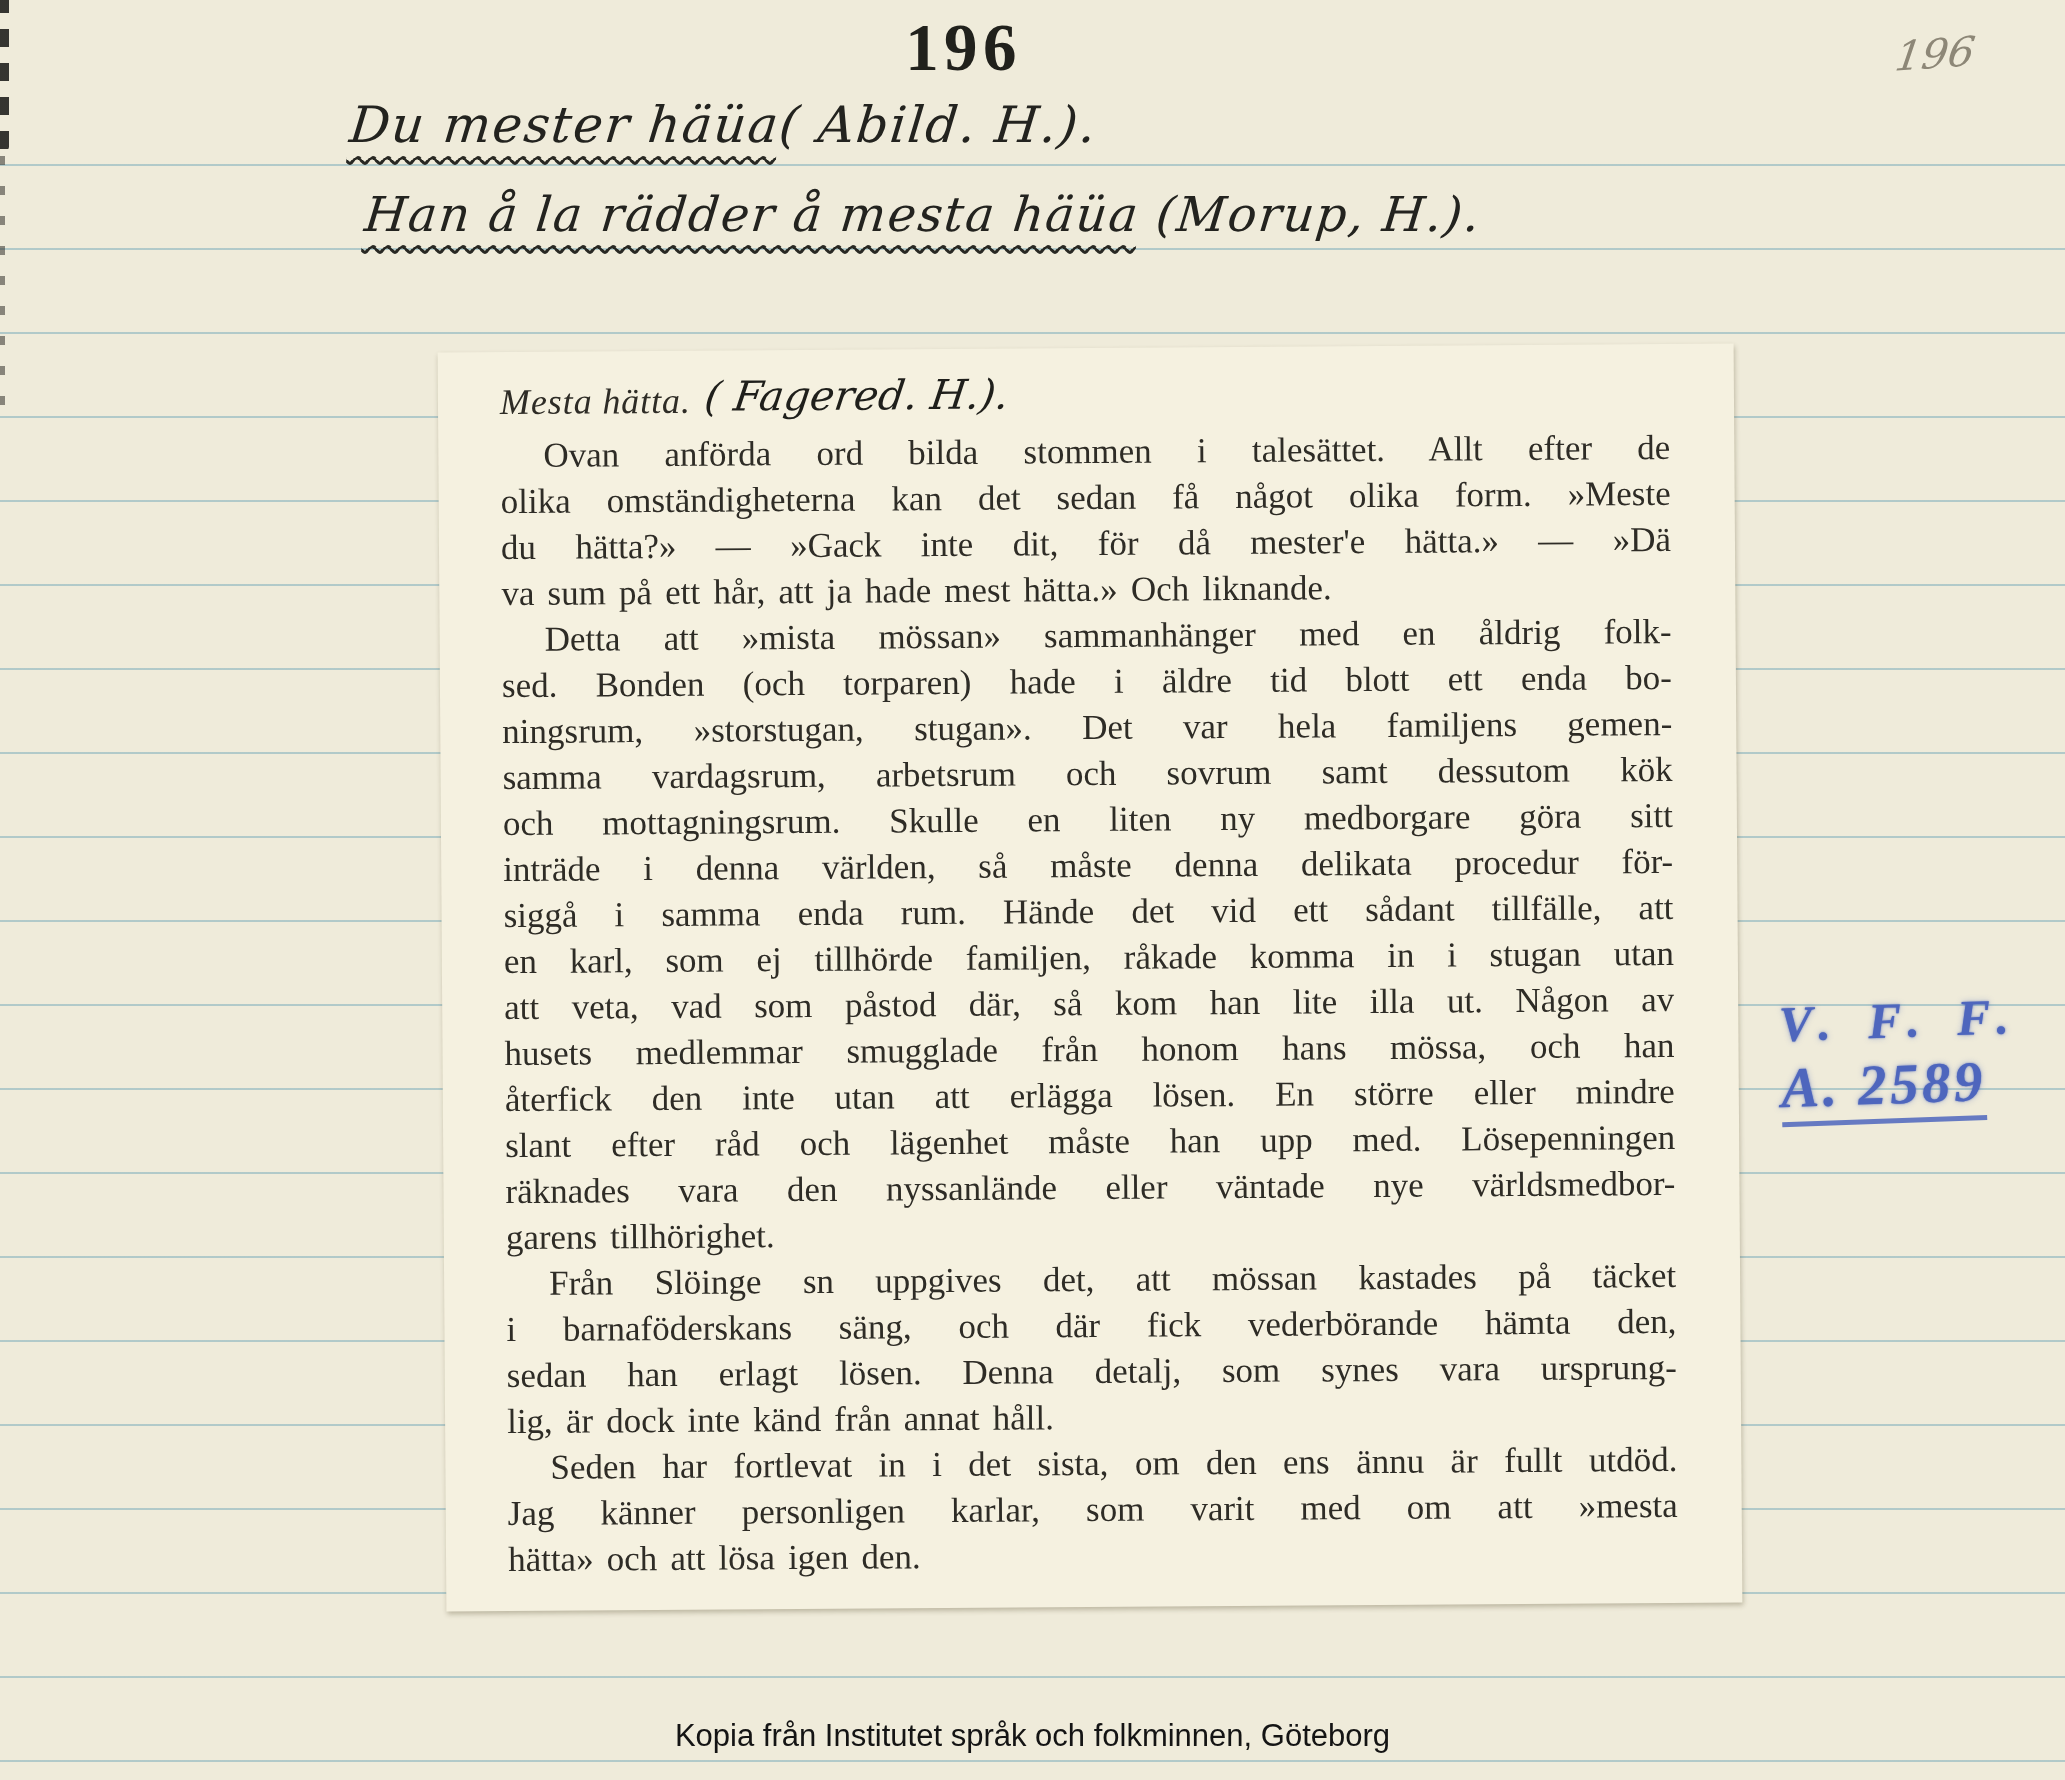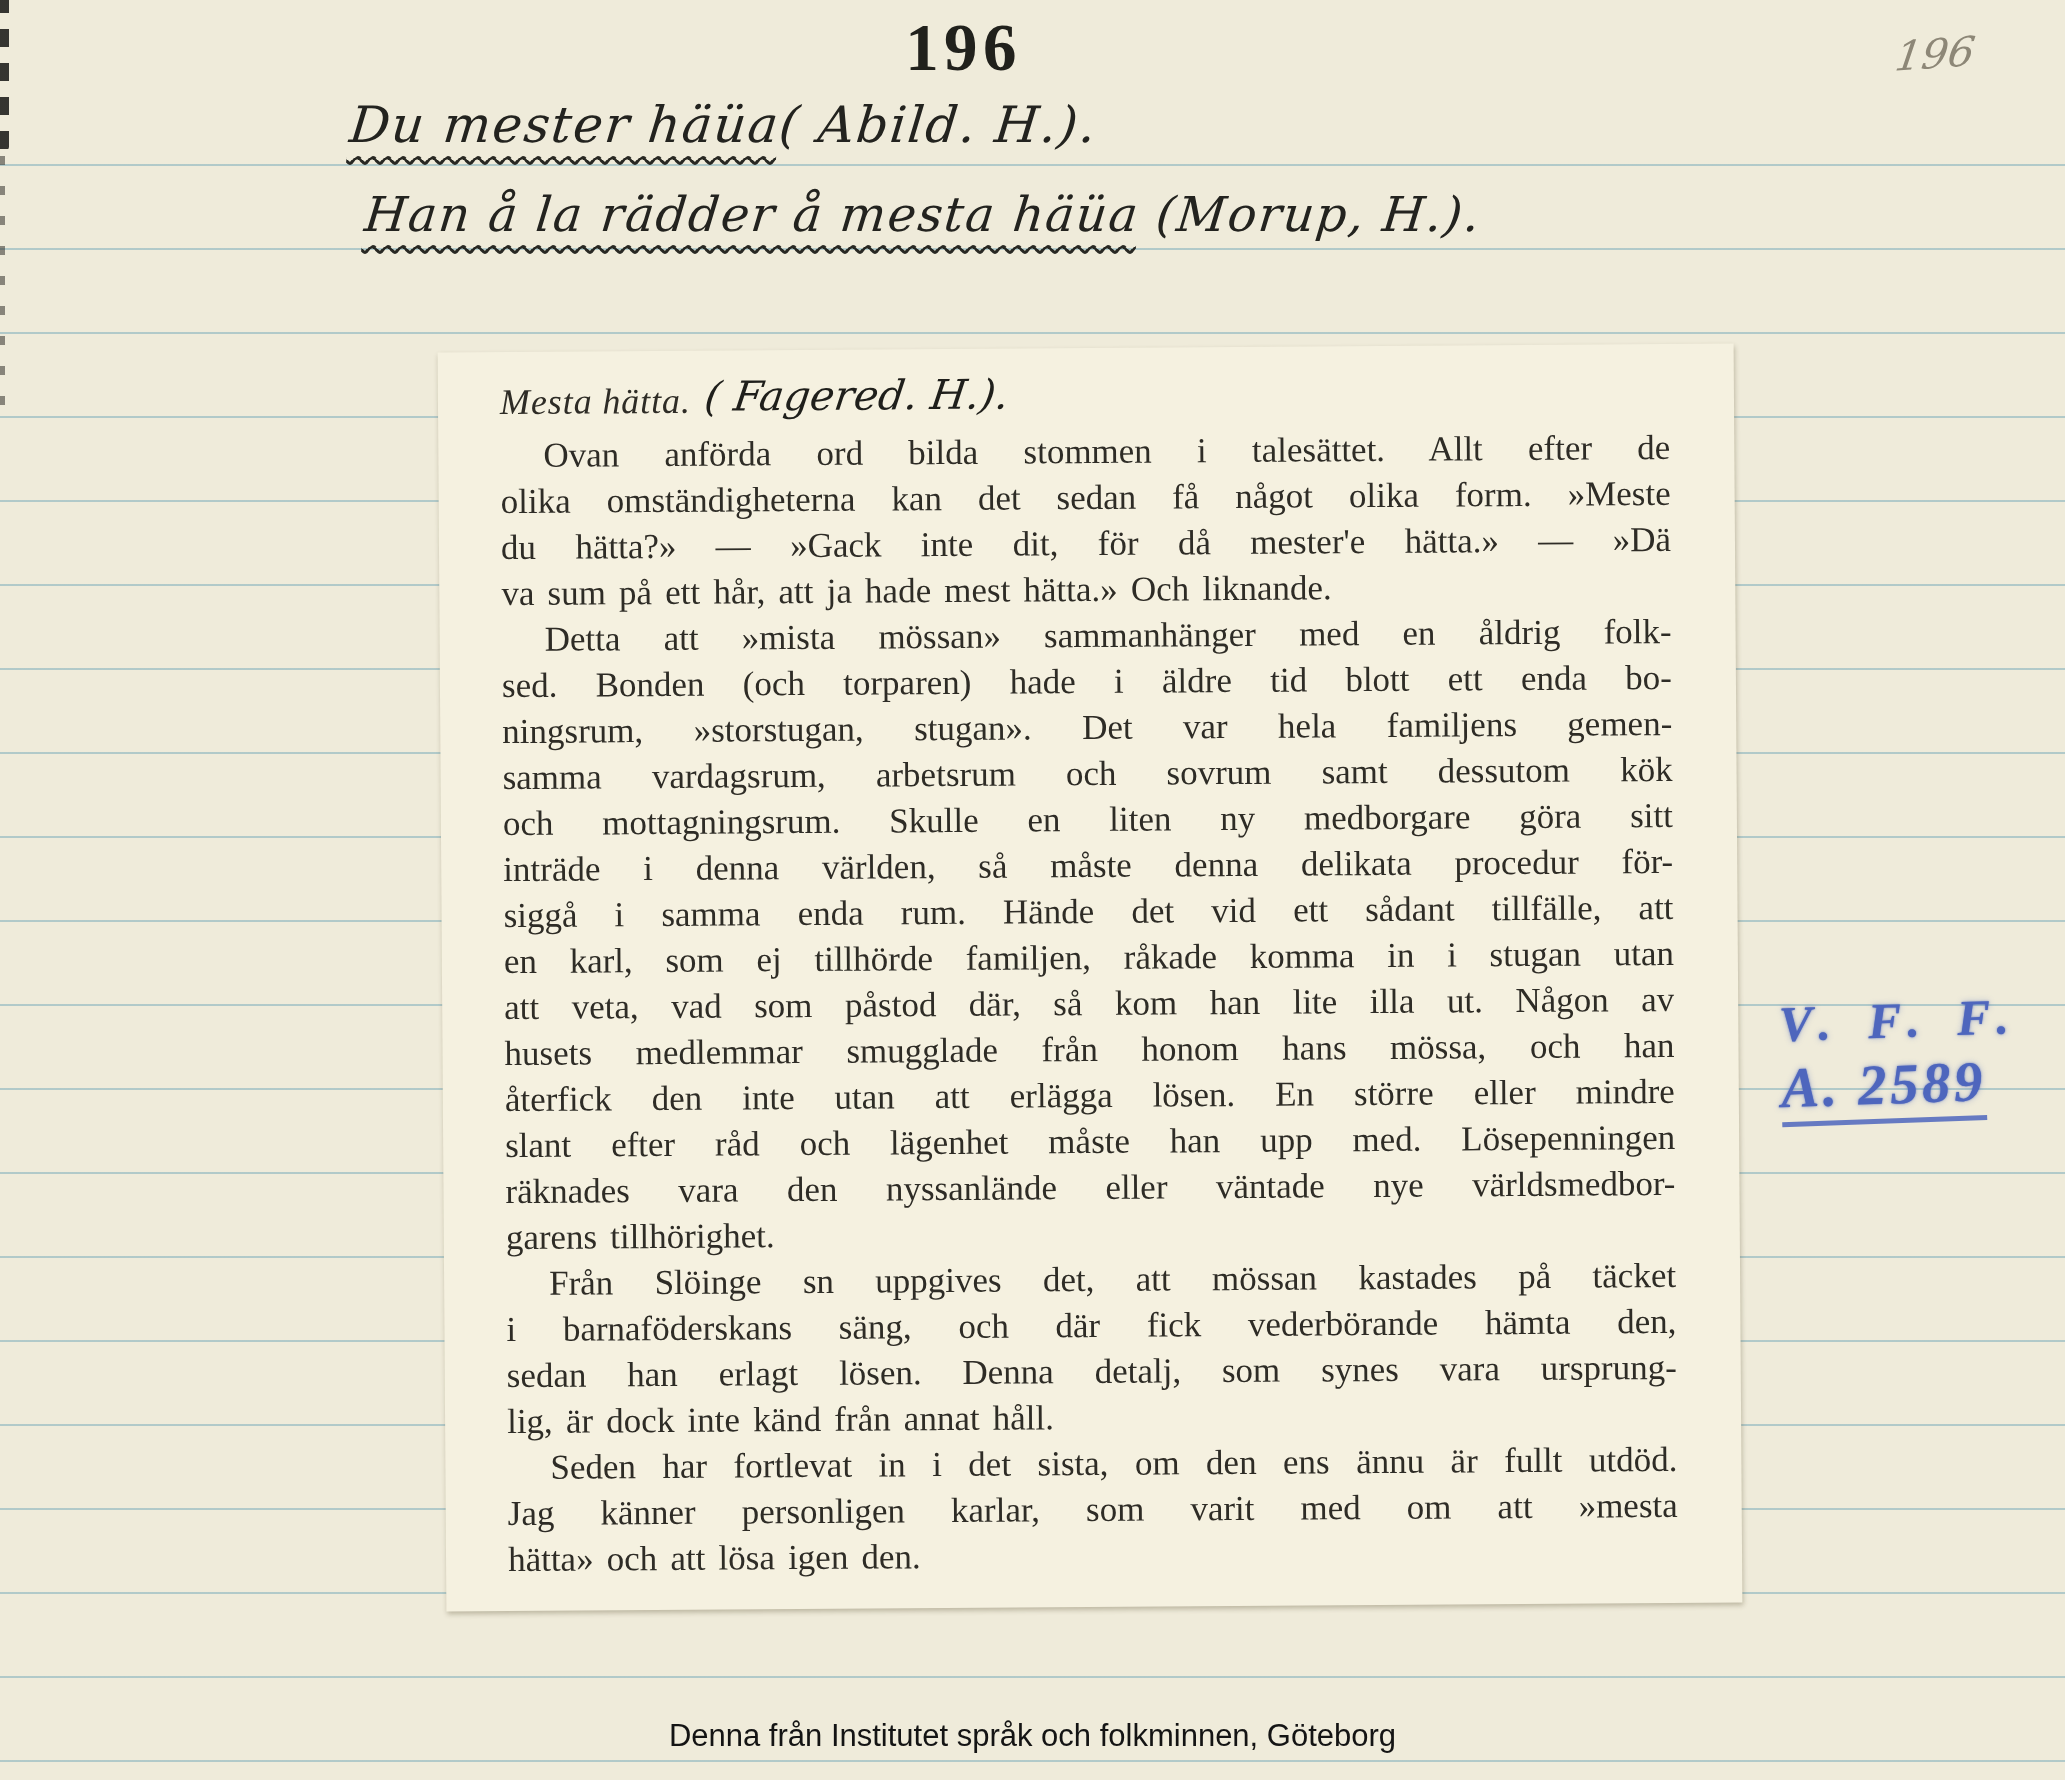--- a/index.html
+++ b/index.html
@@ -127,16 +127,16 @@
         <div class="bodyline just">Jag känner personligen karlar, som varit med om att »mesta</div>
         <div class="bodyline">hätta» och att lösa igen den.</div>
       </div>
   </div>
 
   <div class="stamp">
     <div class="stamp-l1">V. F. F.</div>
     <div class="stamp-l2">A. 2589</div>
   </div>
 
-  <div class="footer">Denna från Institutet språk och folkminnen, Göteborg</div>
+  <div class="footer">Kopia från Institutet språk och folkminnen, Göteborg</div>
 
 </div>
 
 
 </body></html>

